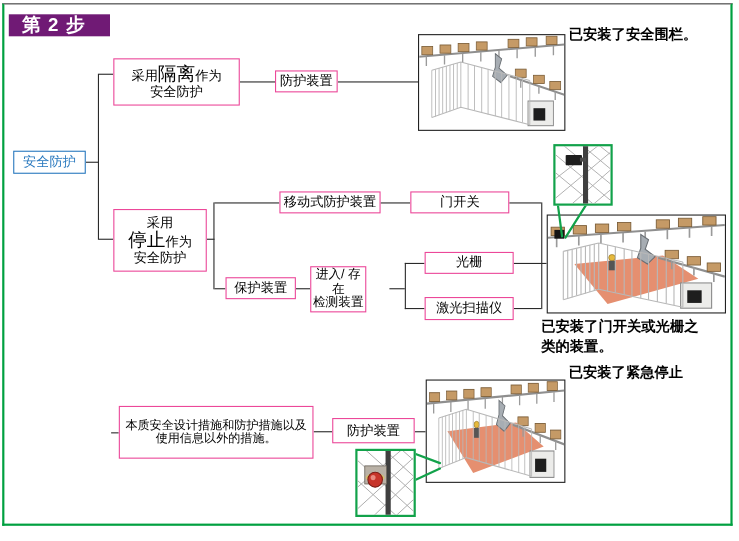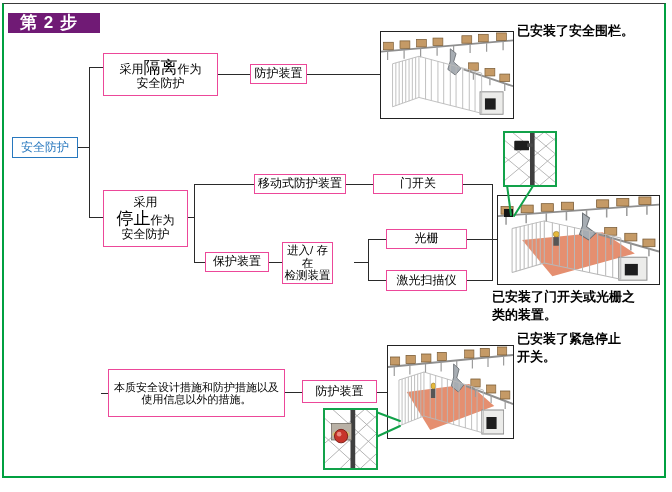--- a/index.html
+++ b/index.html
@@ -192,16 +192,15 @@
     <div>已安装了安全围栏。</div>
   </div>
 
   <div class="cap" style="left:492px;top:288px">
     <div>已安装了门开关或光栅之</div>
     <div>类的装置。</div>
   </div>
 
   <div class="cap" style="left:517px;top:330px">
     <div>已安装了紧急停止</div>
-    <div>开关。</div>
   </div>
 
 </div>
 
 </body></html>

